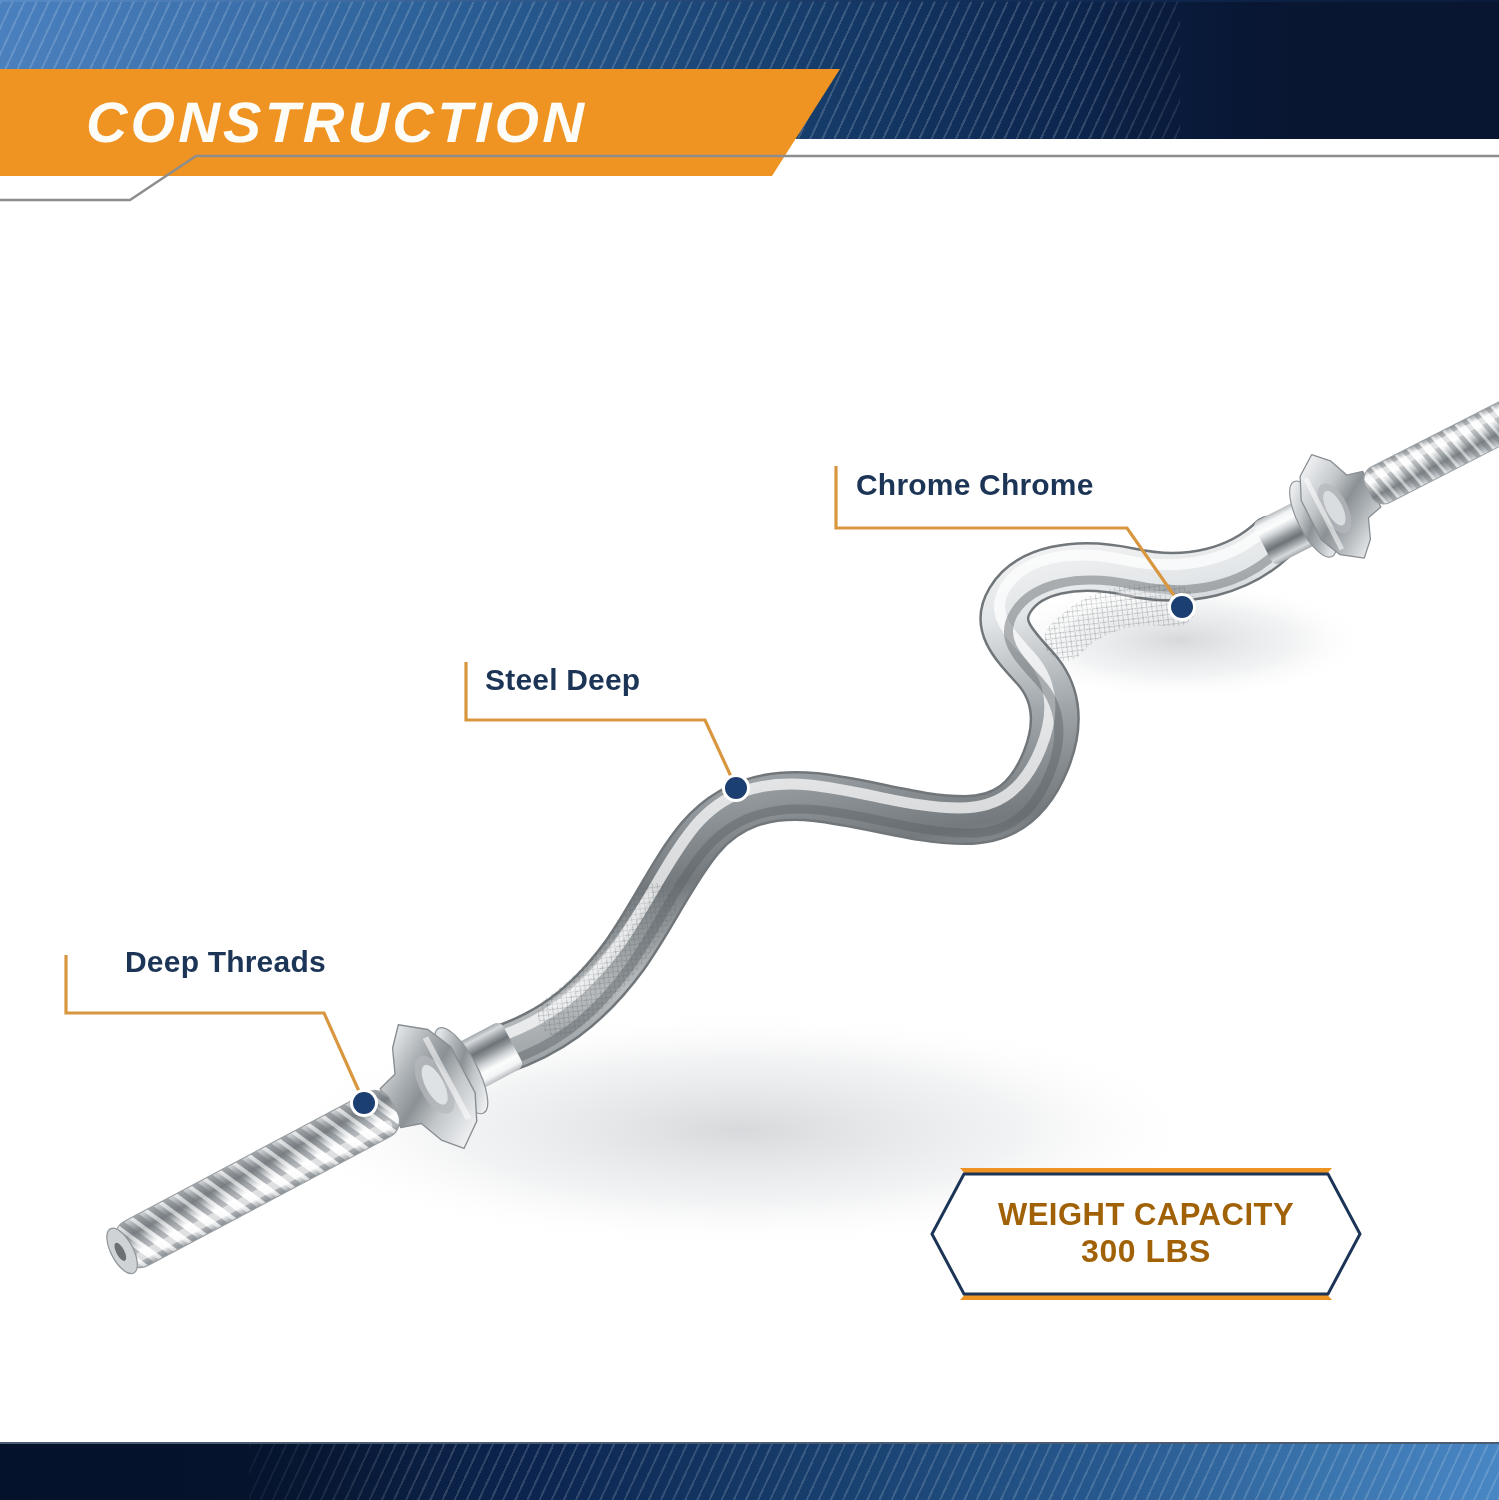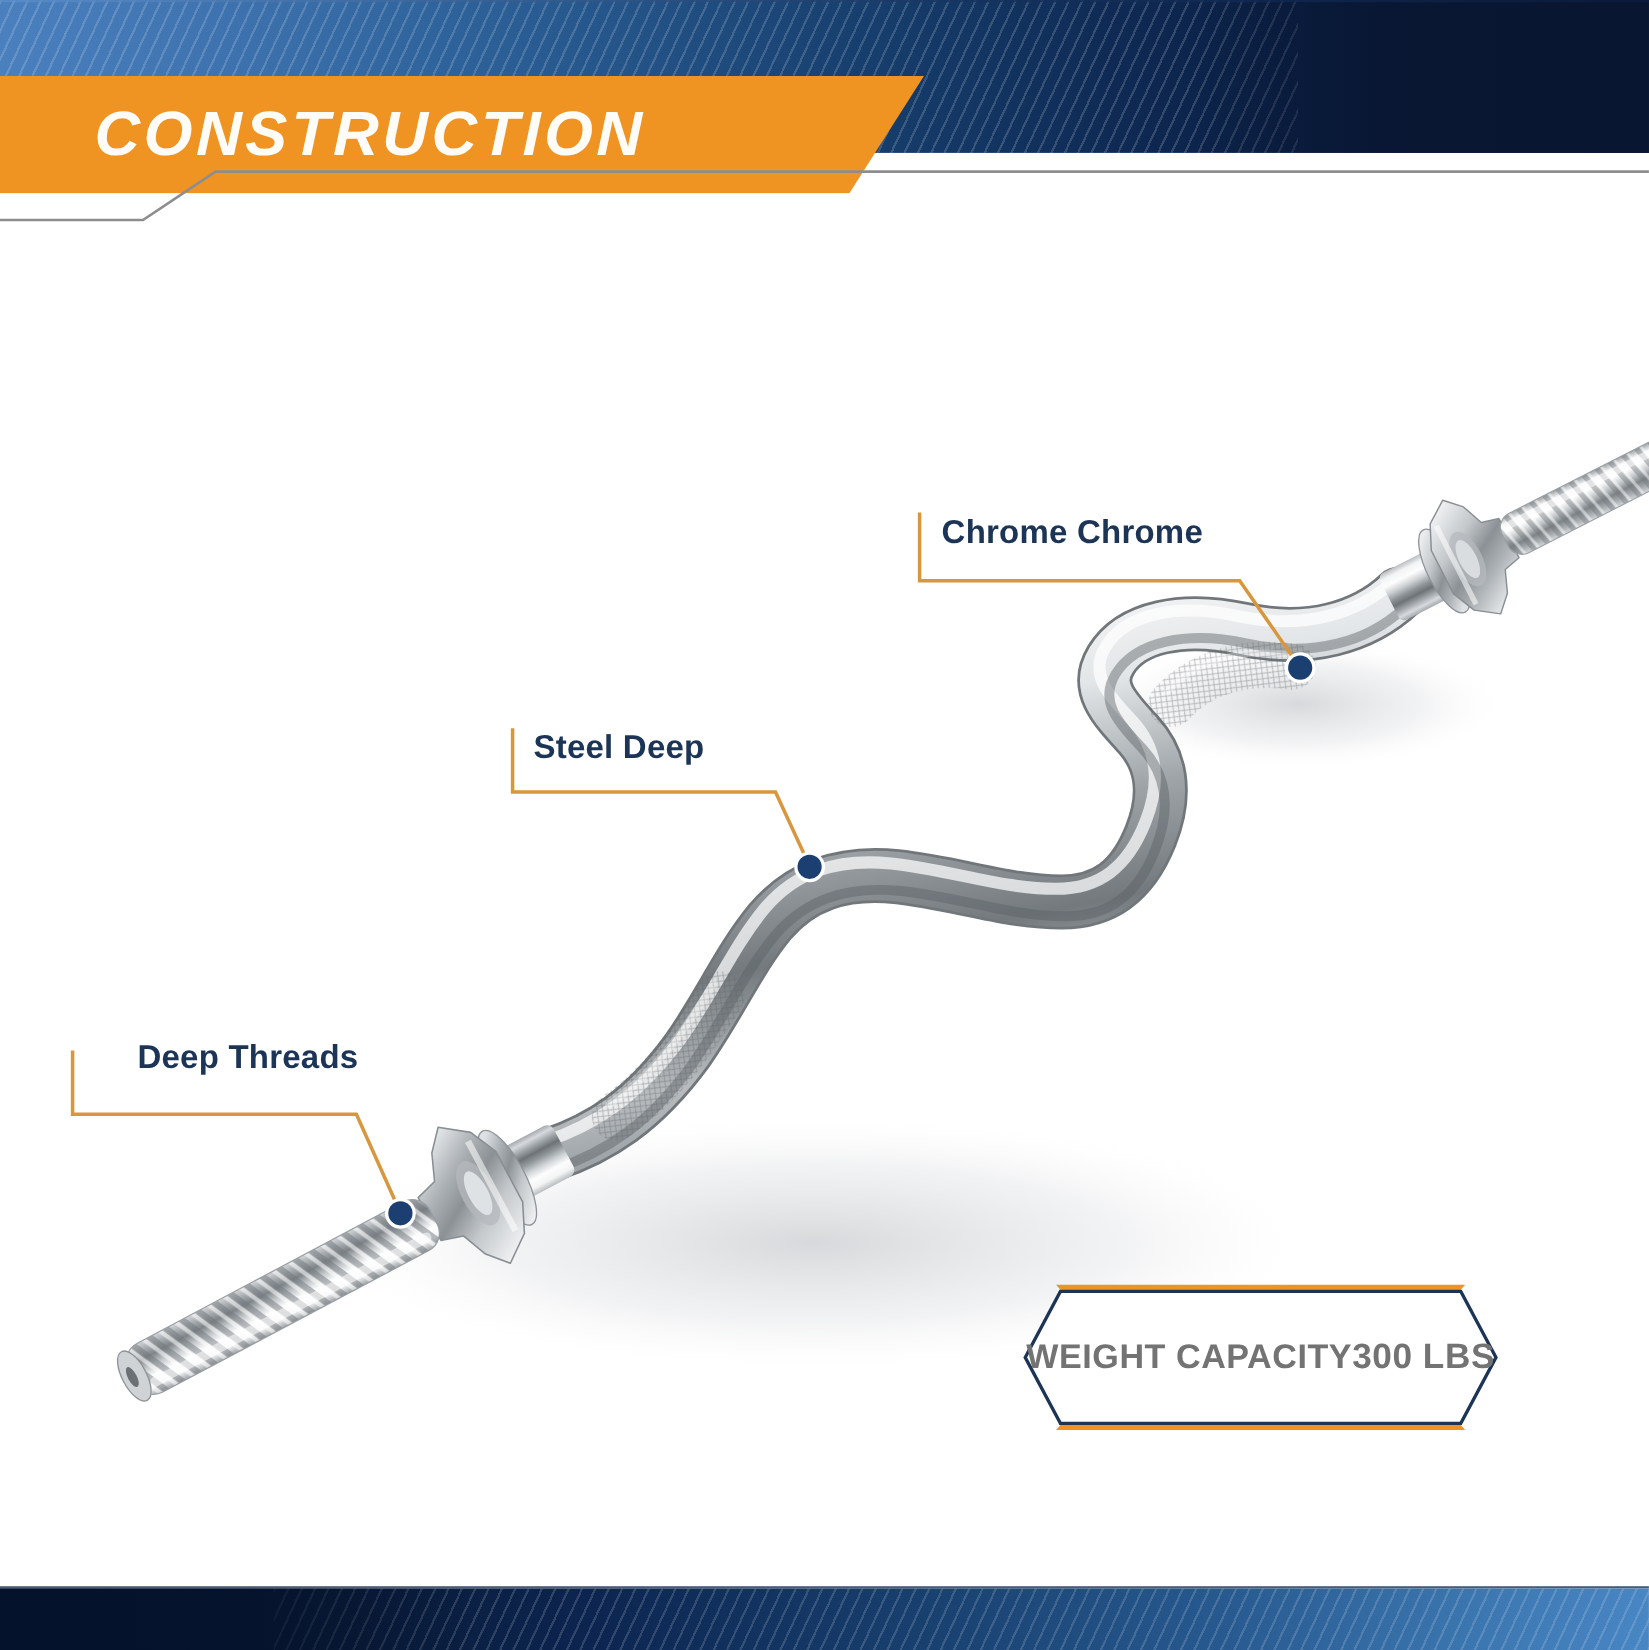--- a/index.html
+++ b/index.html
@@ -90,22 +90,22 @@
   .callout-svg{position:absolute;left:0;top:0;overflow:visible;}
 
   
   .product{position:absolute;left:0;top:0;width:1499px;height:1500px;pointer-events:none;}
 
   
   .badge{position:absolute;left:928px;top:1166px;width:436px;height:136px;}
   .badge-svg{position:absolute;left:0;top:0;}
   .badge-text{
     position:absolute;left:0;top:0;width:436px;height:136px;
-    display:flex;flex-direction:row;align-items:center;justify-content:center;
-    color:#737373;font-weight:bold;line-height:1.18;
+    display:flex;flex-direction:column;align-items:center;justify-content:center;
+    color:#a16207;font-weight:bold;line-height:1.18;
   }
   .badge-line1{font-size:31px;letter-spacing:.5px;}
   .badge-line2{font-size:32px;letter-spacing:.5px;}
 </style>
 </head>
 <body>
 
 <div class="stage">
 
   <div class="header-band">

